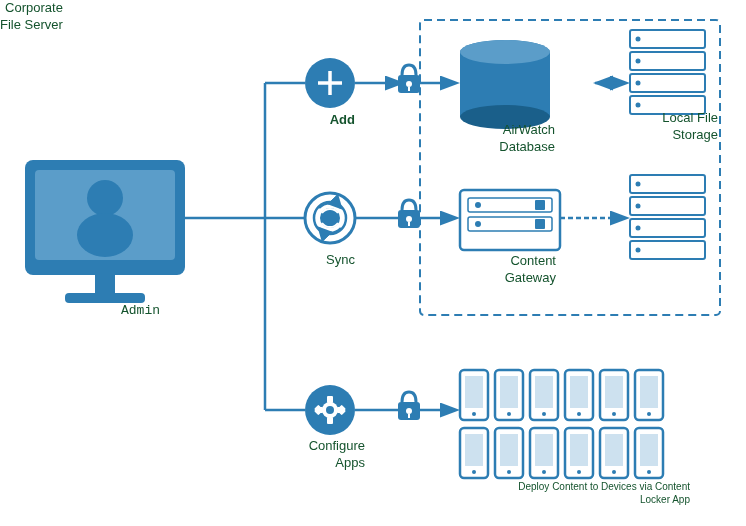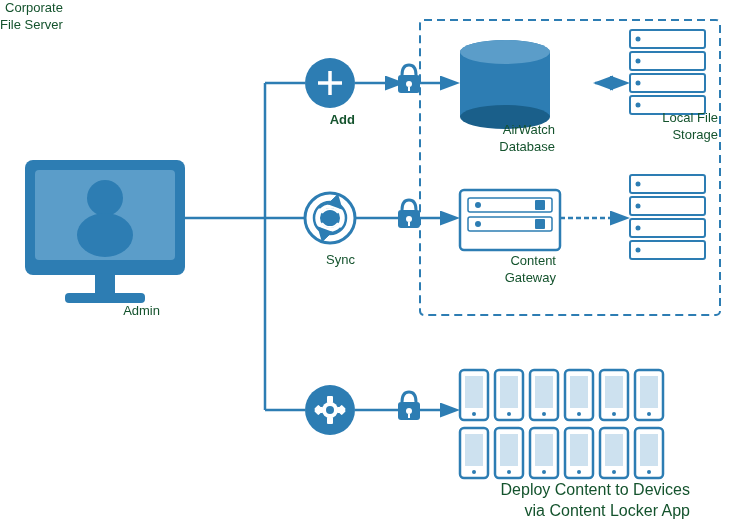--- a/index.html
+++ b/index.html
@@ -228,26 +228,28 @@
       </marker>
       <marker id="arrow-small2" markerWidth="6" markerHeight="6" refX="5" refY="3" orient="auto">
         <path d="M0,0 L0,6 L6,3 z" fill="#2d7db3"></path>
       </marker>
     </defs>
 
     <line x1="625" y1="83" x2="598" y2="83" stroke="#2d7db3" stroke-width="2.5" stroke-dasharray="5,3" marker-end="url(#arrow)"></line>
 
   </svg>
 
-  <div class="label" style="left:50px; top:303px; width:110px;">Admin</div>
+  <div class="label" style="left:50px; top:303px; width:110px;font-family:Liberation Mono, monospace;">Admin</div>
   <div class="label" style="left:305px; top:112px; width:50px;font-weight:bold;">Add</div>
   <div class="label" style="left:305px; top:252px; width:50px;">Sync</div>
+  <div class="label" style="left:295px; top:438px; width:70px;">Configure
+Apps</div>
   <div class="label" style="left:465px; top:122px; width:90px;">AirWatch
 Database</div>
   <div class="label" style="left:456px; top:253px; width:100px;">Content
 Gateway</div>
   <div class="label" style="left:628px; top:110px; width:90px;">Local File
 Storage</div>
   <div class="label" style="left:620">Corporate<br>File Server</div>
-  <div class="label" style="left:490px; top:480px; width:200px; font-size:16px;">Deploy Content to Devices
+  <div class="label" style="left:490px; top:480px; width:200px; font-size:10px;">Deploy Content to Devices
 via Content Locker App</div>
 
 </div>
 
 </body></html>

